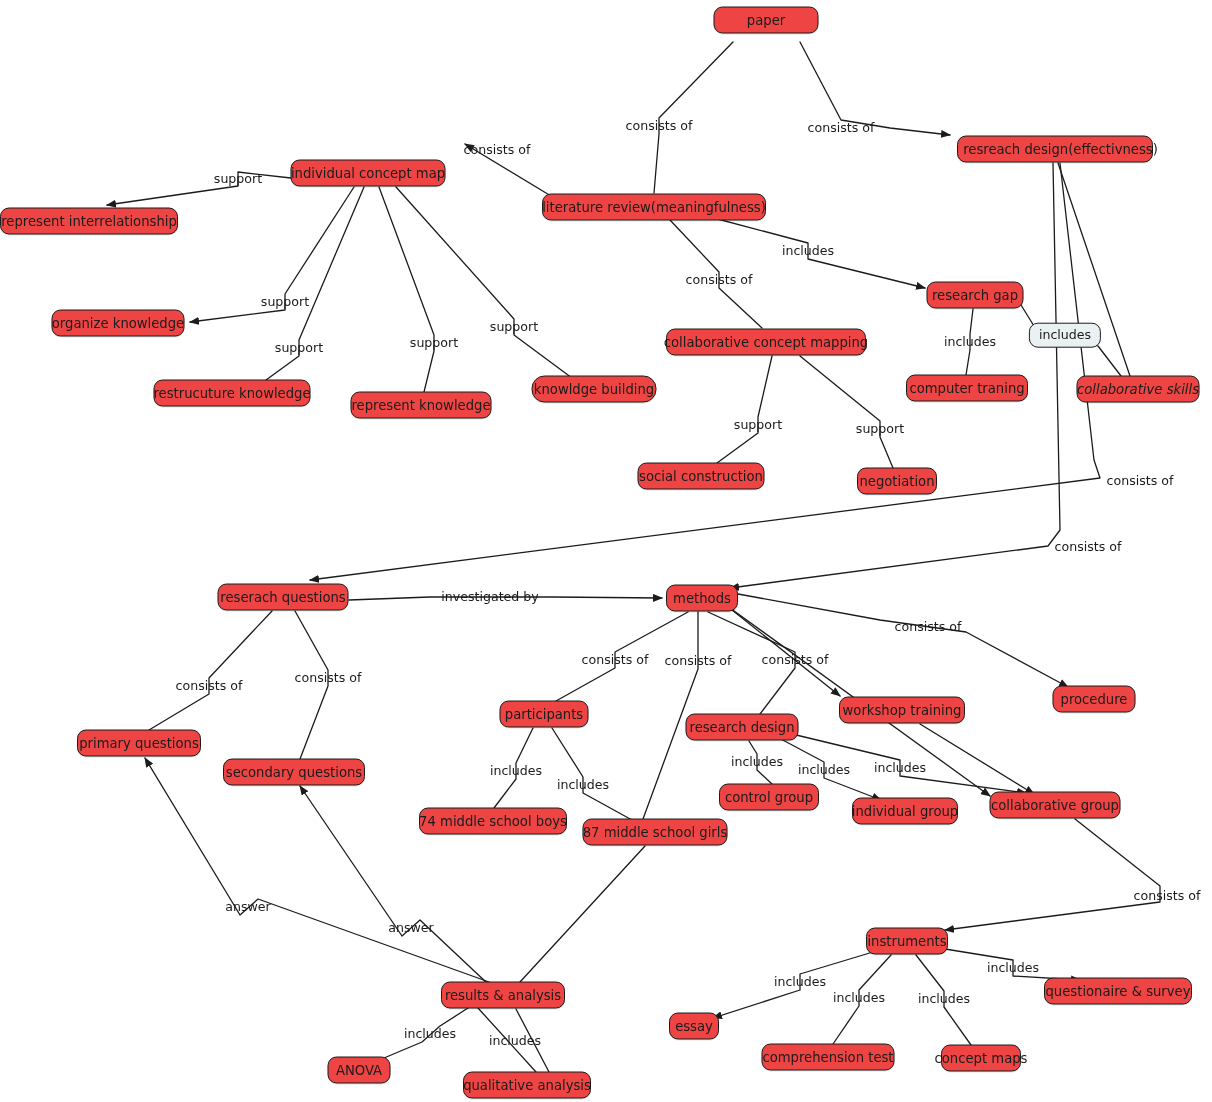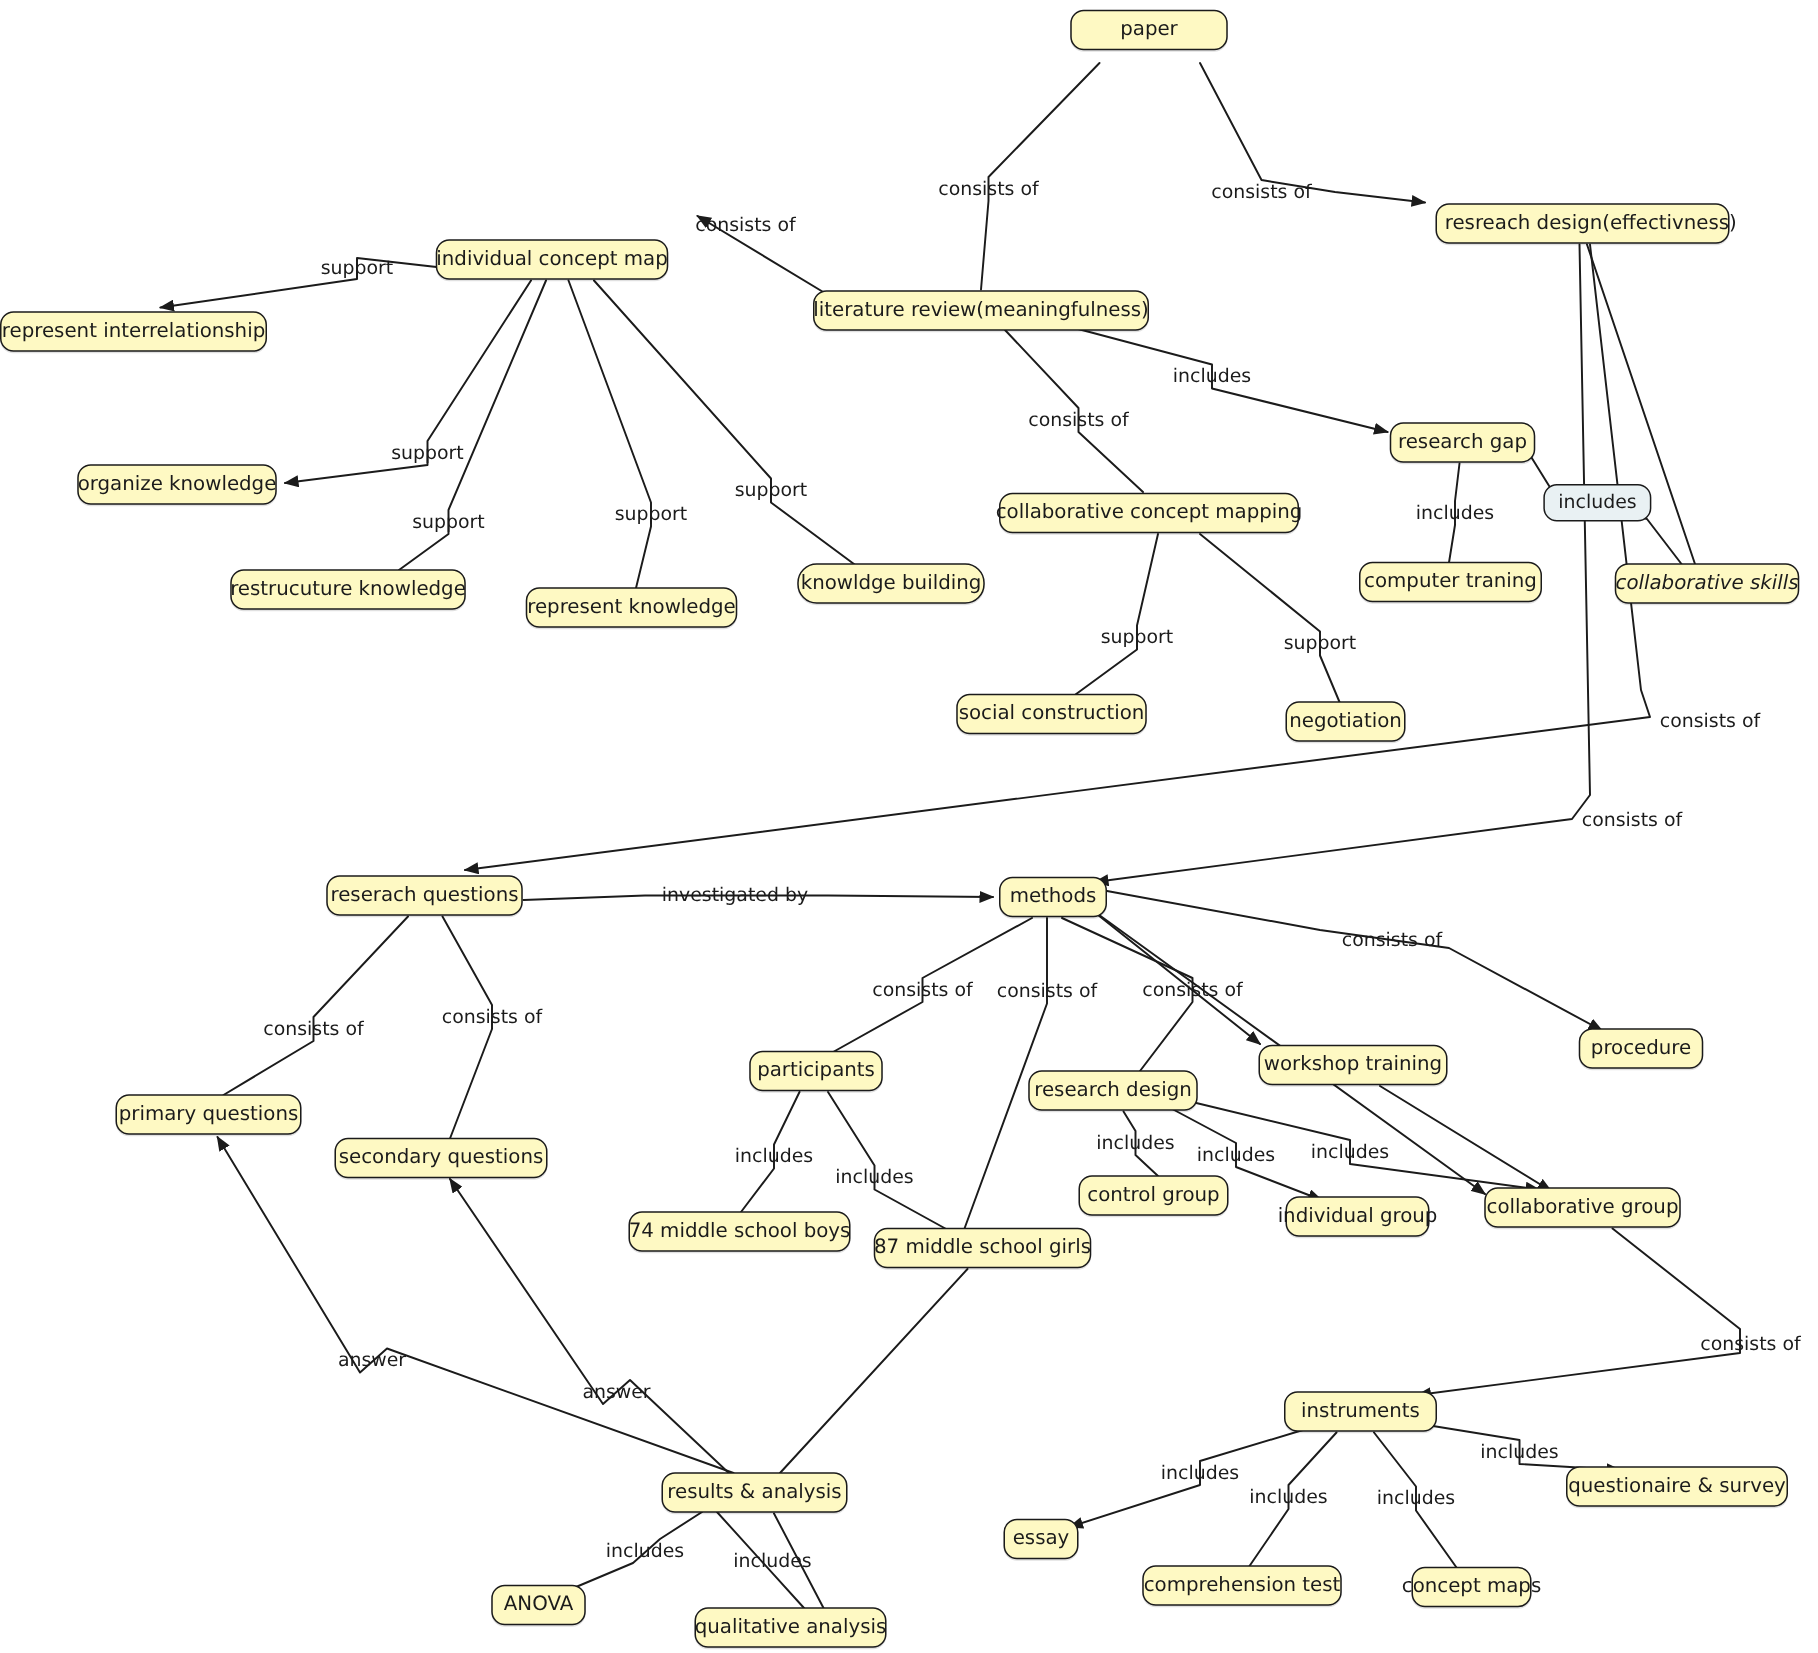--- a/index.html
+++ b/index.html
@@ -19,21 +19,21 @@
   #edge-layer {
     position: absolute;
     left: 0; top: 0;
     width: 1212px;
     height: 1102px;
     pointer-events: none;
   }
   .node {
     position: absolute;
     box-sizing: border-box;
-    background: #fef9c3;
+    background: #ef4444;
     border: 1.5px solid #1b1b1b;
     border-radius: 9px;
     color: #1b1b1b;
     font-size: 13.2px;
     line-height: 1;
     white-space: nowrap;
     display: flex;
     align-items: center;
     justify-content: center;
     padding: 0 9px;
@@ -132,28 +132,28 @@
       <div class="node" style="left: 1138px; top: 389px; width: 123px; font-style: italic;">collaborative skills</div>
       <div class="node" style="left: 283px; top: 597px; width: 131px;">reserach questions</div>
       <div class="node" style="left: 702px; top: 598px; width: 72px;">methods</div>
       <div class="node" style="left: 139px; top: 743px; width: 124px;">primary questions</div>
       <div class="node" style="left: 294px; top: 772px; width: 142px;">secondary questions</div>
       <div class="node" style="left: 544px; top: 714px; width: 89px;">participants</div>
       <div class="node" style="left: 493px; top: 821px; width: 148px;">74 middle school boys</div>
       <div class="node" style="left: 655px; top: 832px; width: 145px;">87 middle school girls</div>
       <div class="node" style="left: 742px; top: 727px; width: 113px;">research design</div>
       <div class="node" style="left: 769px; top: 797px; width: 100px;">control group</div>
-      <div class="node" style="left: 905px; top: 811px; width: 96px; text-align: center;">individual group</div>
+      <div class="node" style="left: 905px; top: 811px; width: 106px; text-align: center;">individual group</div>
       <div class="node" style="left: 902px; top: 710px; width: 126px;">workshop training</div>
       <div class="node" style="left: 1055px; top: 805px; width: 131px;">collaborative group</div>
       <div class="node" style="left: 1094px; top: 699px; width: 83px;">procedure</div>
       <div class="node" style="left: 503px; top: 995px; width: 124px;">results &amp; analysis</div>
       <div class="node" style="left: 359px; top: 1070px; width: 63px;">ANOVA</div>
       <div class="node" style="left: 527px; top: 1085px; width: 128px;">qualitative analysis</div>
-      <div class="node" style="left: 907px; top: 941px; width: 102px;">instruments</div>
+      <div class="node" style="left: 907px; top: 941px; width: 82px;">instruments</div>
       <div class="node" style="left: 694px; top: 1026px; width: 50px;">essay</div>
       <div class="node" style="left: 828px; top: 1057px; width: 133px;">comprehension test</div>
       <div class="node" style="left: 981px; top: 1058px; width: 80px;">concept maps</div>
       <div class="node" style="left: 1118px; top: 991px; width: 148px;">questionaire &amp; survey</div>
     </div>
   <div id="labels-group">
       <div class="edge-label" style="left: 659px; top: 126px;">consists of</div>
       <div class="edge-label" style="left: 841px; top: 128px;">consists of</div>
       <div class="edge-label" style="left: 497px; top: 150px;">consists of</div>
       <div class="edge-label" style="left: 719px; top: 280px;">consists of</div>

